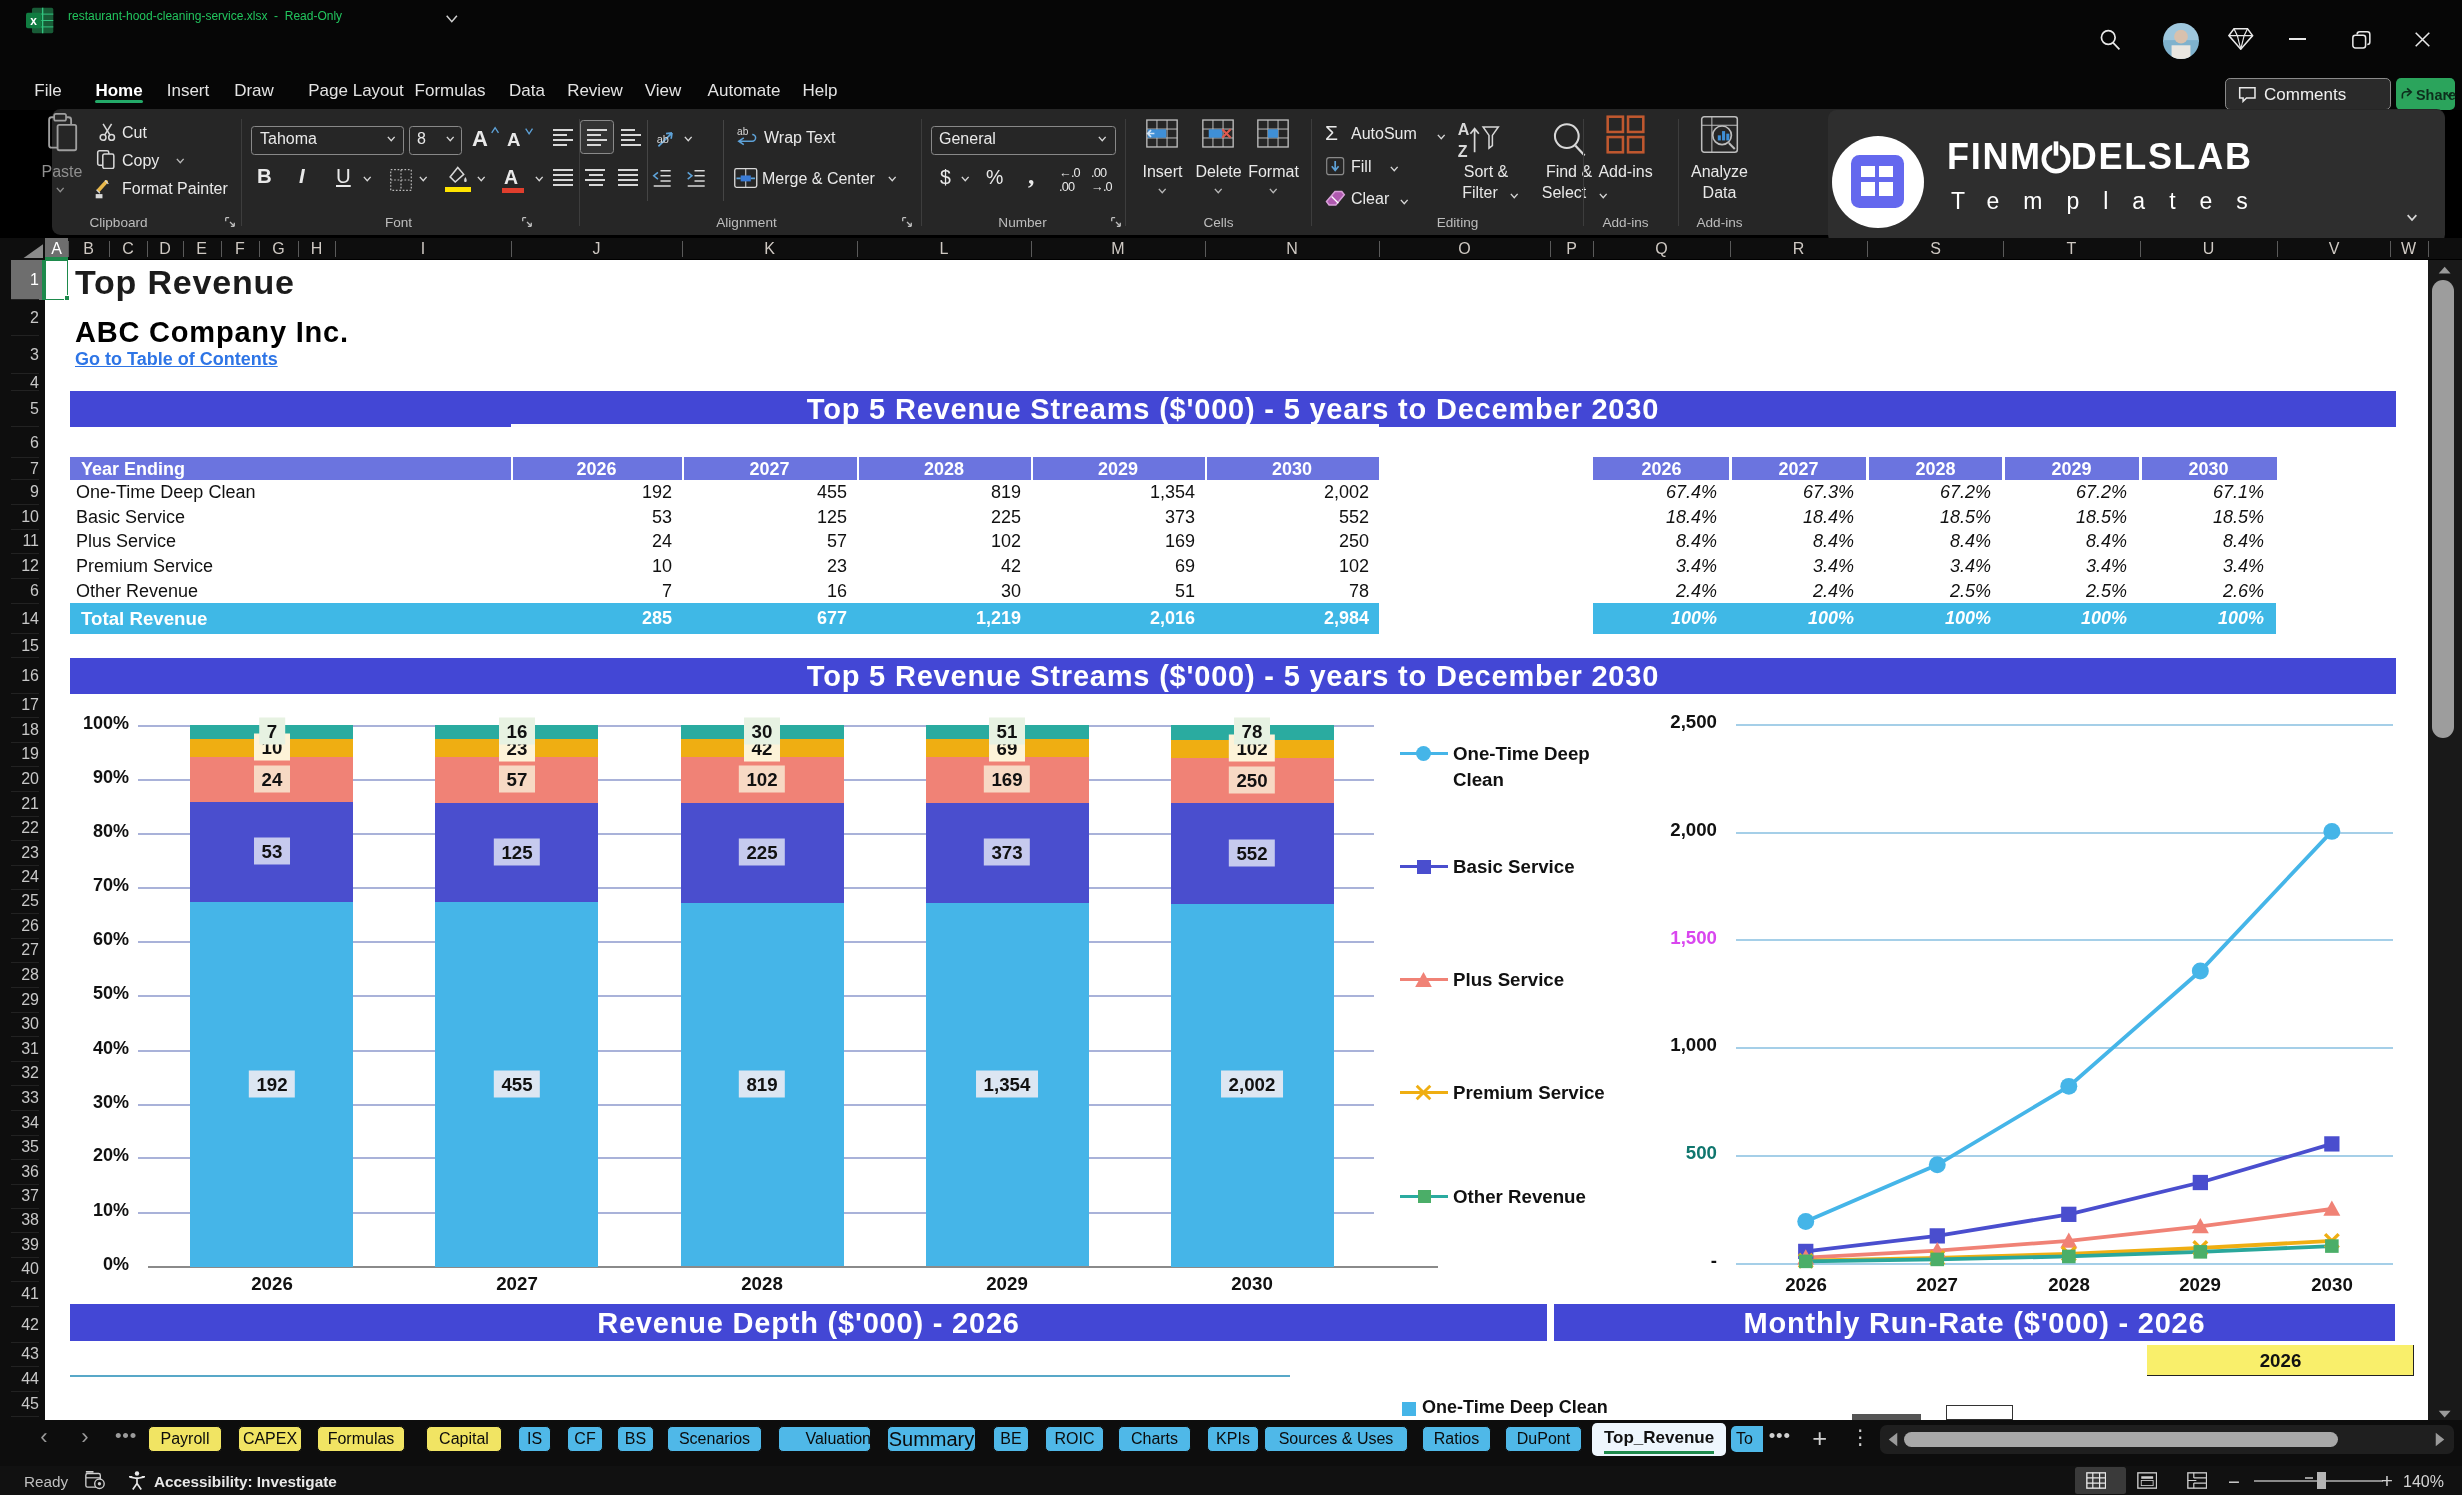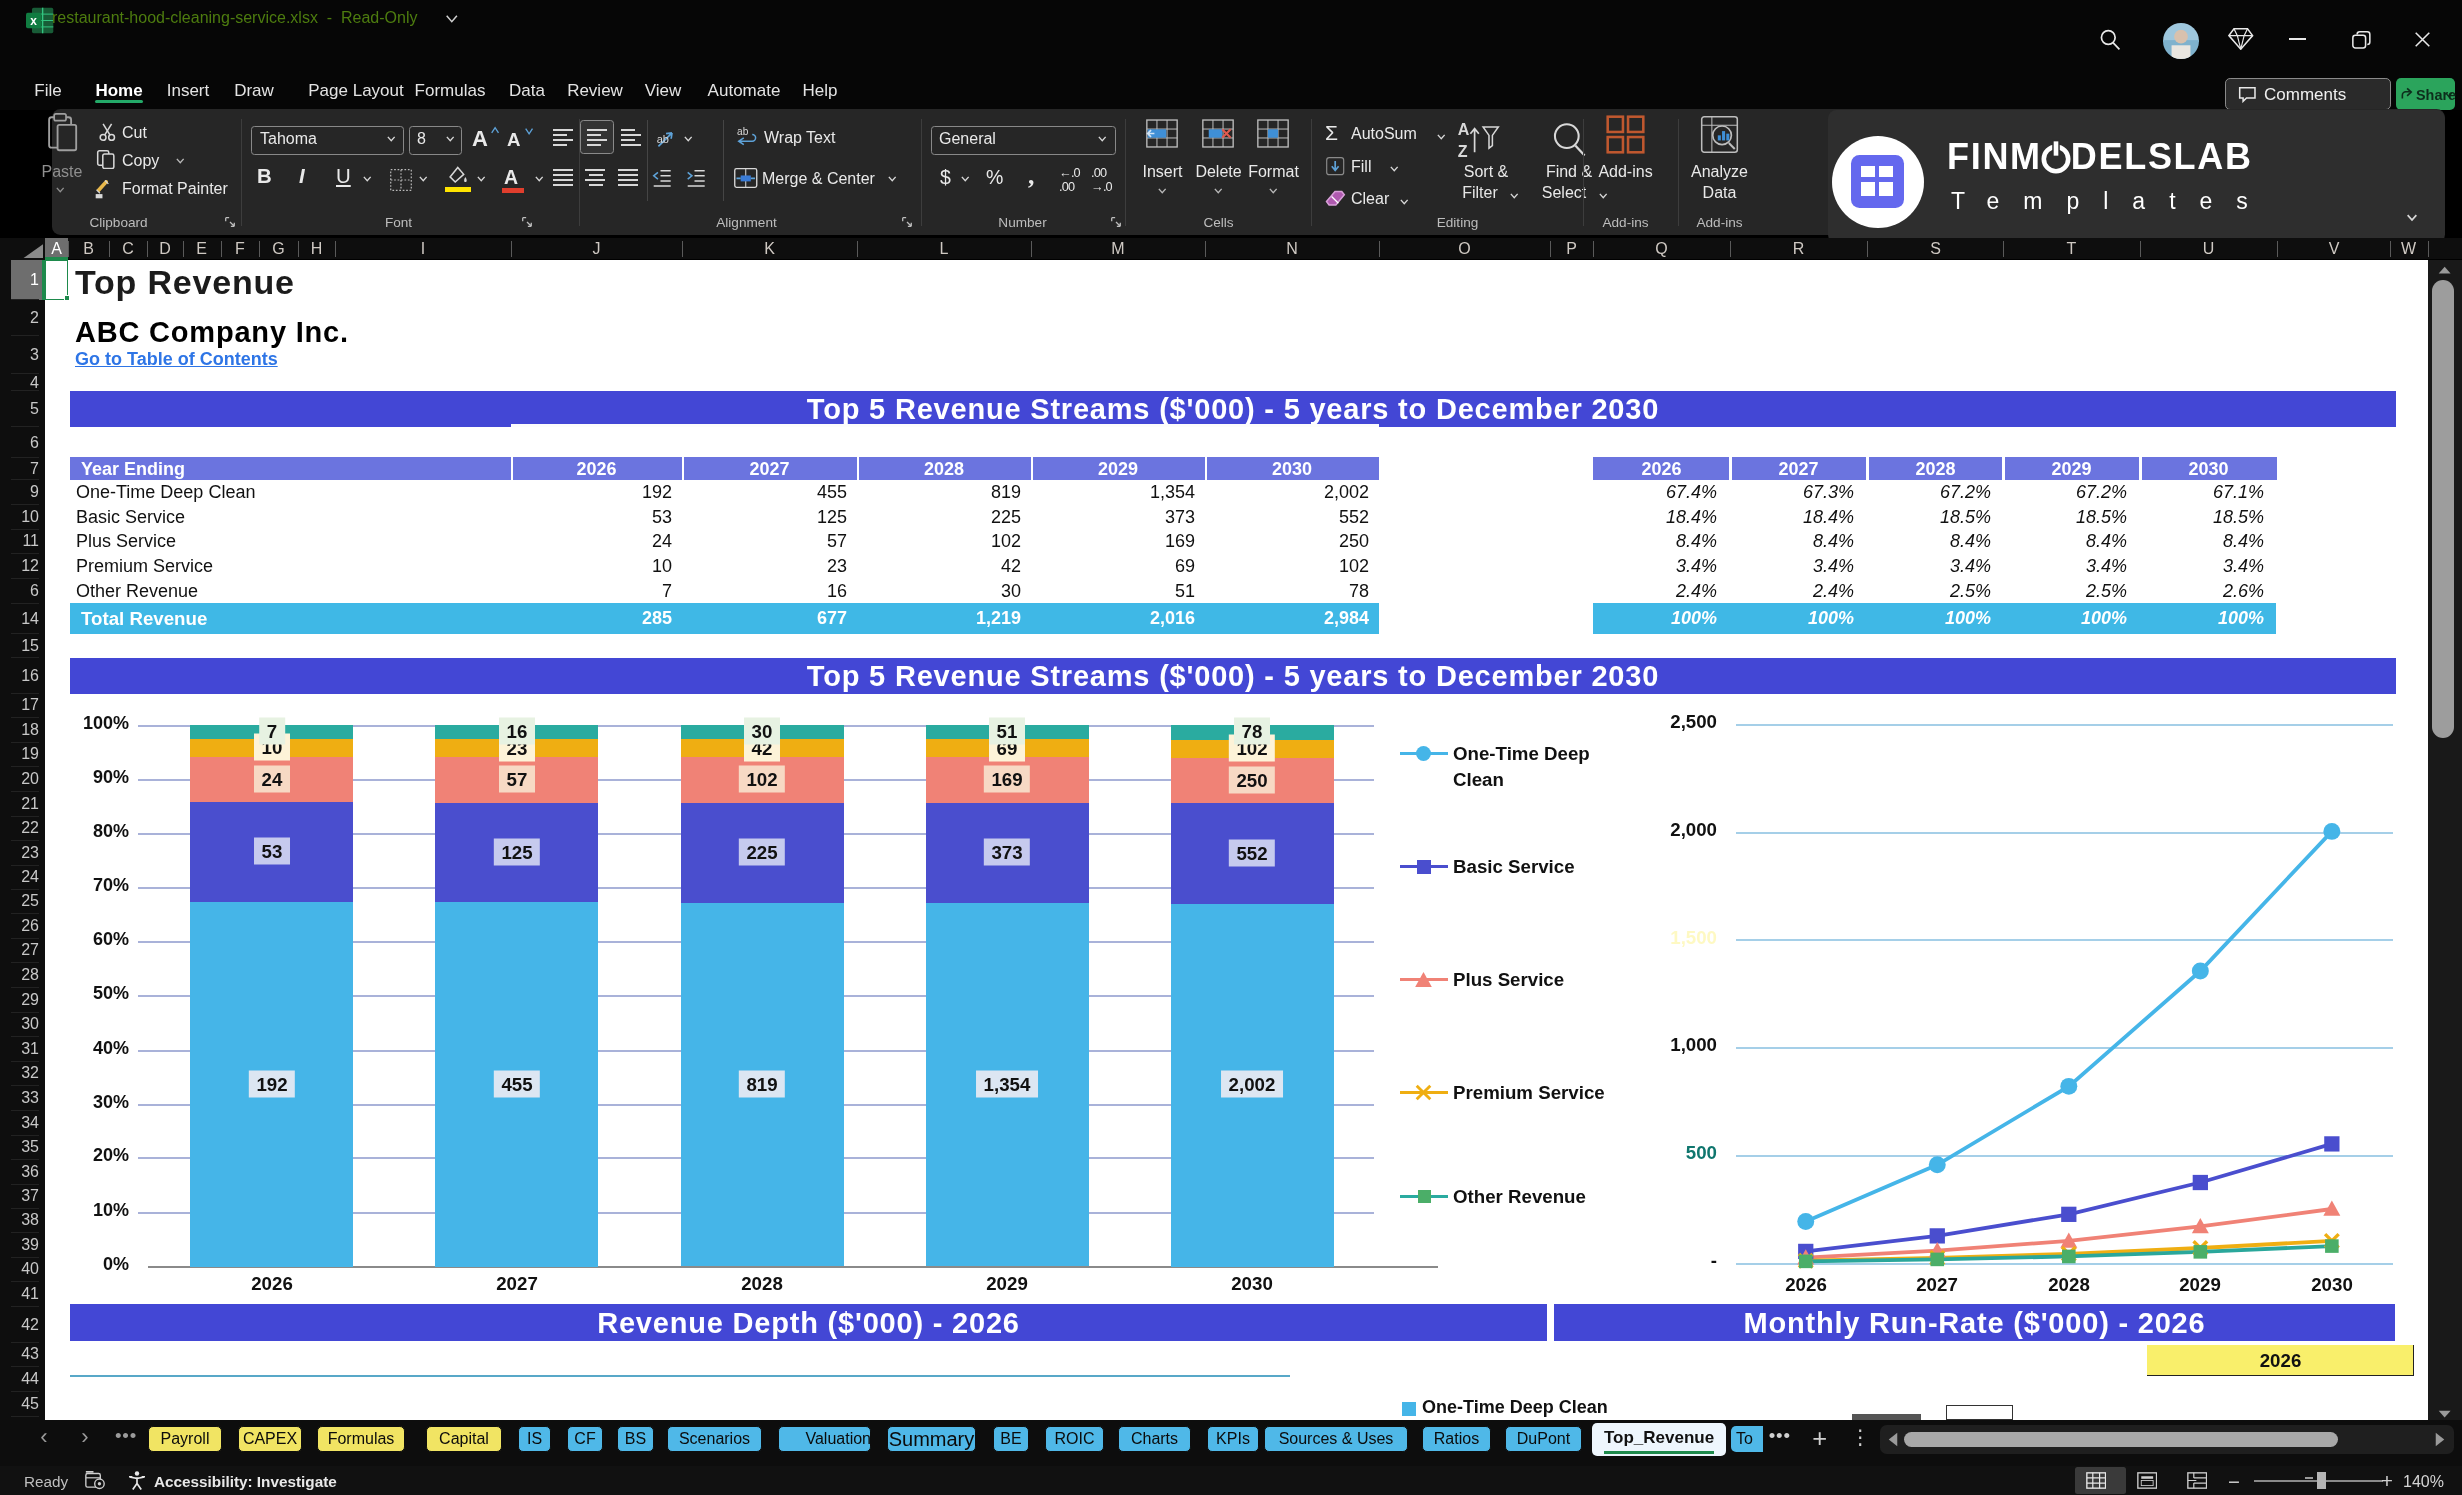--- a/index.html
+++ b/index.html
@@ -11,21 +11,21 @@
 <svg class="a" style="left:25.5px;top:6px" width="29" height="29" viewBox="0 0 34 34">
 <rect x="7" y="2" width="25" height="30" rx="2" fill="#185c37"></rect>
 <rect x="7" y="2" width="25" height="30" rx="2" fill="none"></rect>
 <line x1="19.5" y1="2" x2="19.5" y2="32" stroke="#33c481" stroke-width="1.6"></line>
 <line x1="7" y1="9.5" x2="32" y2="9.5" stroke="#33c481" stroke-width="1.2"></line>
 <line x1="7" y1="17" x2="32" y2="17" stroke="#33c481" stroke-width="1.2"></line>
 <line x1="7" y1="24.5" x2="32" y2="24.5" stroke="#33c481" stroke-width="1.2"></line>
 <rect x="0" y="8" width="18" height="18" rx="2" fill="#107c41"></rect>
 <text x="9" y="22" font-size="14" font-weight="bold" fill="#fff" text-anchor="middle" font-family="Liberation Sans">x</text>
 </svg>
-<div class="a" style="left:52px;top:9.3px;font-size:16px;color:#4d7c0f">restaurant-hood-cleaning-service.xlsx&nbsp;&nbsp;-&nbsp;&nbsp;Read-Only</div>
+<div class="a" style="left:68px;top:9.3px;font-size:12px;color:#22c55e">restaurant-hood-cleaning-service.xlsx&nbsp;&nbsp;-&nbsp;&nbsp;Read-Only</div>
 <svg class="a" style="left:445px;top:14.4px" width="13.6" height="10.2" viewBox="0 0 16 12">
     <path d="M2 2 L8 9 L14 2" stroke="#cfcfcf" stroke-width="1.8" fill="none"></path>
   </svg>
 <svg class="a" style="left:2098px;top:28px" width="24" height="24" viewBox="0 0 28 28">
     <circle cx="12" cy="11" r="8" stroke="#e8e8e8" stroke-width="2" fill="none"></circle>
     <line x1="17.5" y1="17" x2="25" y2="25" stroke="#e8e8e8" stroke-width="2"></line>
   </svg>
 <svg class="a" style="left:2163px;top:23px" width="36" height="36" viewBox="0 0 42 42">
 <clipPath id="avc">
       <circle cx="21" cy="21" r="21"></circle>
@@ -761,21 +761,21 @@
   </svg>
 <div class="a" style="left:1453px;top:1080px;font-size:18.7px;font-weight:bold;color:#111;line-height:25.5px">Premium Service</div>
 <div class="a" style="left:1400px;top:1195px;width:48px;height:3.4px;background:#2aaba0"></div>
 <div class="a" style="left:1418px;top:1190px;width:12.7px;height:12.7px;background:#4bae68"></div>
 <div class="a" style="left:1453px;top:1184px;font-size:18.7px;font-weight:bold;color:#111;line-height:25.5px">Other Revenue</div>
 <div class="a" style="left:1736px;top:724px;width:657px;height:1.7px;background:#a5cfe8"></div>
 <div class="a" style="left:1612px;top:711px;width:105px;text-align:right;font-size:18.7px;font-weight:bold;color:#111">2,500</div>
 <div class="a" style="left:1736px;top:832px;width:657px;height:1.7px;background:#a5cfe8"></div>
 <div class="a" style="left:1612px;top:819px;width:105px;text-align:right;font-size:18.7px;font-weight:bold;color:#111">2,000</div>
 <div class="a" style="left:1736px;top:939px;width:657px;height:1.7px;background:#a5cfe8"></div>
-<div class="a" style="left:1612px;top:927px;width:105px;text-align:right;font-size:18.7px;font-weight:bold;color:#fef9c3">1,500</div>
+<div class="a" style="left:1612px;top:927px;width:105px;text-align:right;font-size:18.7px;font-weight:bold;color:#d946ef">1,500</div>
 <div class="a" style="left:1736px;top:1047px;width:657px;height:1.7px;background:#a5cfe8"></div>
 <div class="a" style="left:1612px;top:1034px;width:105px;text-align:right;font-size:18.7px;font-weight:bold;color:#111">1,000</div>
 <div class="a" style="left:1736px;top:1155px;width:657px;height:1.7px;background:#a5cfe8"></div>
 <div class="a" style="left:1612px;top:1142px;width:105px;text-align:right;font-size:18.7px;font-weight:bold;color:#0f766e">500</div>
 <div class="a" style="left:1736px;top:1263px;width:657px;height:1.7px;background:#a5cfe8"></div>
 <div class="a" style="left:1612px;top:1250px;width:105px;text-align:right;font-size:18.7px;font-weight:bold;color:#111">-</div>
 <div class="a" style="left:1755px;top:1274px;width:102px;text-align:center;font-size:18.7px;font-weight:bold;color:#111">2026</div>
 <div class="a" style="left:1886px;top:1274px;width:102px;text-align:center;font-size:18.7px;font-weight:bold;color:#111">2027</div>
 <div class="a" style="left:2018px;top:1274px;width:102px;text-align:center;font-size:18.7px;font-weight:bold;color:#111">2028</div>
 <div class="a" style="left:2149px;top:1274px;width:102px;text-align:center;font-size:18.7px;font-weight:bold;color:#111">2029</div>

